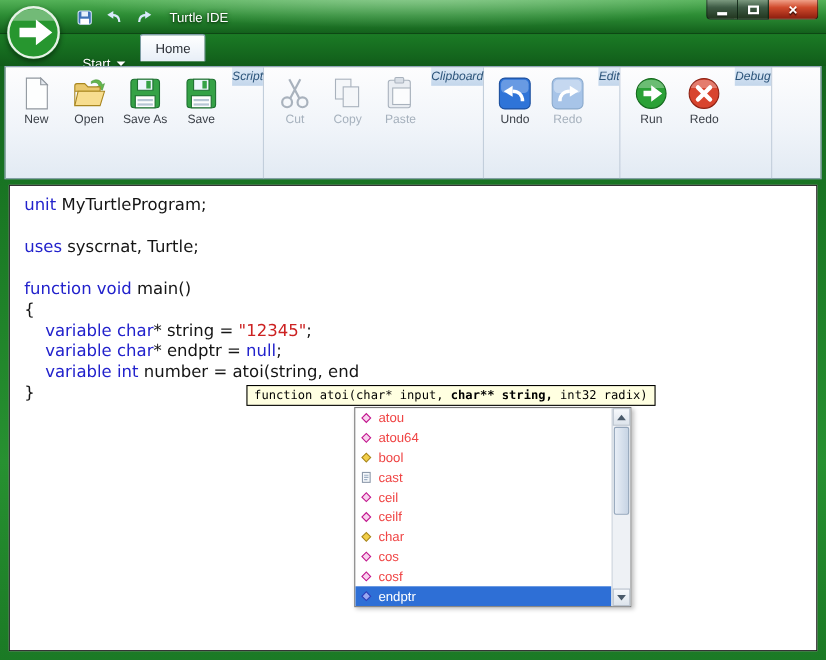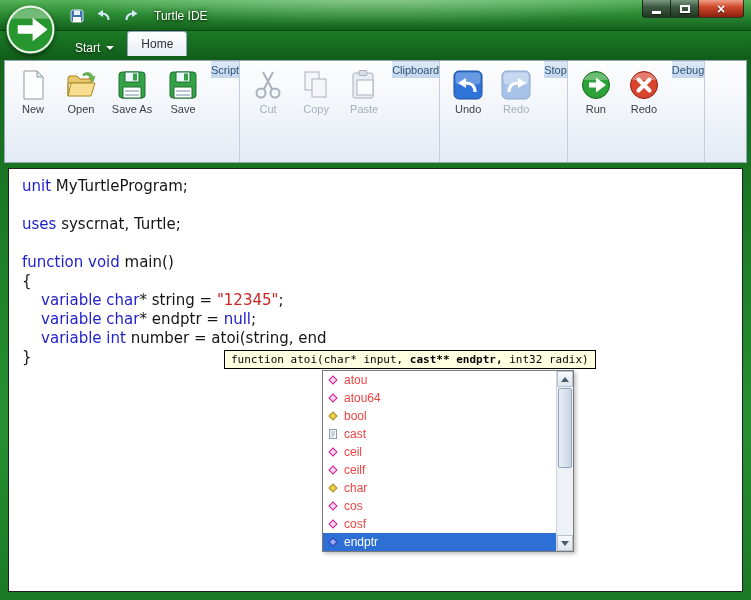--- a/index.html
+++ b/index.html
@@ -32,39 +32,39 @@
   .glyph-close { color:#fff; font-size:14px; font-weight:bold; line-height:1; text-shadow:0 1px 1px rgba(0,0,0,.6); }
 
   
   .app-button { position:absolute; left:6px; top:5px; width:49px; height:49px; z-index:10;
     border-radius:50%; box-shadow:0 2px 5px rgba(0,0,0,0.45); cursor:default; }
   .app-button svg { width:49px; height:49px; display:block; }
 
   .tab-bar { position:absolute; left:0; top:31px; width:100%; height:29px; display:flex;
     padding-left:62px; background:linear-gradient(180deg,#15672000,#0d541600),
     linear-gradient(180deg,#1b7b25,#115c1a); }
-  .tab { display:flex; align-items:center; padding:0 13px; margin-top:5px; height:24px;
+  .tab { display:flex; align-items:center; padding:0 13px; margin-top:15px; height:24px;
     font-size:12px; color:#fff; border-radius:3px 3px 0 0; cursor:default;
     text-shadow:0 1px 2px rgba(0,0,0,0.6); }
   .tab.active { background:linear-gradient(180deg,#ffffff 0%,#f2f6fb 55%,#e7eef7 100%);
     color:#2b2f36; text-shadow:none; border:1px solid #8fa4bb; border-bottom:none;
     height:25px; margin-top:0; position:relative; z-index:3; }
   .caret { width:0; height:0; border-left:4px solid transparent; border-right:4px solid transparent;
     border-top:4px solid #fff; margin-left:6px; filter:drop-shadow(0 1px 1px rgba(0,0,0,.5)); }
 
   
   .ribbon { position:absolute; left:4px; right:4px; top:60px; height:103px; display:flex;
     background:linear-gradient(180deg,#fdfdfe 0%,#f0f4f9 55%,#e2eaf3 100%);
     border:1px solid #93a6ba; z-index:1; }
   .group { position:relative; display:flex; flex-direction:row; border-right:1px solid #c2cedb; }
   .group.filler { flex:1; border-right:none; }
   .group-buttons { flex:1; display:flex; align-items:flex-start; padding:5px 5px 0 5px; gap:2px; }
   .group-label { height:17px; line-height:16px; font-size:11px;
     color:var(--group-label-text,#2b5379);
-    background:linear-gradient(180deg,#dde9f6 0%,#c3d6eb 100%); border-top:1px solid #ccd8e6; }
+    background:linear-gradient(180deg,#dde9f6 0%,#c3d6eb 100%); border-top:1px solid #ccd8e6;font-style:italic; }
   .rbtn { width:46px; padding:3px 0 2px 0; text-align:center; border-radius:3px; cursor:default; }
   .rbtn.wide { width:52px; }
   .rbtn .icon { display:block; width:32px; height:32px; margin:0 auto 2px auto; }
   .rbtn .icon svg { width:32px; height:32px; display:block; }
   .rlabel { font-size:11px; color:#3a3f47; }
   .rbtn.disabled .rlabel { color:#a6b1bd; }
 
   
   .editor { position:absolute; left:8px; right:8px; top:168px; bottom:8px;
     background:#fff; border:1px solid #1f1f1f; overflow:hidden; }
@@ -267,21 +267,21 @@
               <svg viewBox="0 0 32 32">
                 <rect x="2" y="2" width="28" height="28" rx="5" fill="#a7c4e8" stroke="#8aa9cc"></rect>
                 <rect x="3.5" y="3.5" width="25" height="12" rx="4" fill="rgba(255,255,255,0.35)"></rect>
                 <path d="M9 23c0-6 4-9 9-9" fill="none" stroke="#fff" stroke-width="3.2"></path>
                 <path d="M18 9l8 5-8 5z" fill="#fff"></path>
               </svg>
             </span>
             <div class="rlabel">Redo</div>
           </div>
         </div>
-        <div class="group-label">Stop</div>
+        <div class="group-label">Edit</div>
       </div>
       <div class="group">
         <div class="group-buttons">
           <div class="rbtn">
             <span class="icon">
               <svg viewBox="0 0 32 32">
                 <circle cx="16" cy="16" r="13.5" fill="#2ba137" stroke="#156a1e"></circle>
                 <path d="M16 3.5c6 0 11 3 12 7.5H4c1-4.5 6-7.5 12-7.5z" fill="rgba(255,255,255,0.3)"></path>
                 <path d="M9 13.5h7V8.5L26 16l-10 7.5v-5H9z" fill="#fff"></path>
               </svg>
@@ -304,21 +304,21 @@
       <div class="group filler">
         <div class="group-buttons"></div>
         <div class="group-label"></div>
       </div>
     </div>
 
   <div class="editor">
     <div class="code-area"><div class="code-line"><span class="tok-keyword">unit</span><span class="tok-plain"> MyTurtleProgram;</span></div><div class="code-line">&nbsp;</div><div class="code-line"><span class="tok-keyword">uses</span><span class="tok-plain"> syscrnat, Turtle;</span></div><div class="code-line">&nbsp;</div><div class="code-line"><span class="tok-keyword">function void</span><span class="tok-plain"> main()</span></div><div class="code-line"><span class="tok-plain">{</span></div><div class="code-line"><span class="tok-plain">    </span><span class="tok-keyword">variable char</span><span class="tok-plain">* string = </span><span class="tok-string">"12345"</span><span class="tok-plain">;</span></div><div class="code-line"><span class="tok-plain">    </span><span class="tok-keyword">variable char</span><span class="tok-plain">* endptr = </span><span class="tok-keyword">null</span><span class="tok-plain">;</span></div><div class="code-line"><span class="tok-plain">    </span><span class="tok-keyword">variable int</span><span class="tok-plain"> number = atoi(string, end</span></div><div class="code-line"><span class="tok-plain">}</span></div></div>
   </div>
 
-  <div class="sig-tooltip"><span>function atoi(char* input, </span><span style="font-weight: bold;">cast** endptr,</span><span> int32 radix)</span></div>
+  <div class="sig-tooltip"><span>function atoi(char* input, </span><span style="font-weight: bold;">char** string,</span><span> int32 radix)</span></div>
 
   <div class="autocomplete">
     <div class="ac-items">
         <div class="ac-item">
           <span class="ac-icon">
             <svg viewBox="0 0 12 12">
               <rect x="3.2" y="3.2" width="5.6" height="5.6" transform="rotate(45 6 6)" fill="#f8d2ee" stroke="#c2188e"></rect>
             </svg>
           </span>
           <span>atou</span>

